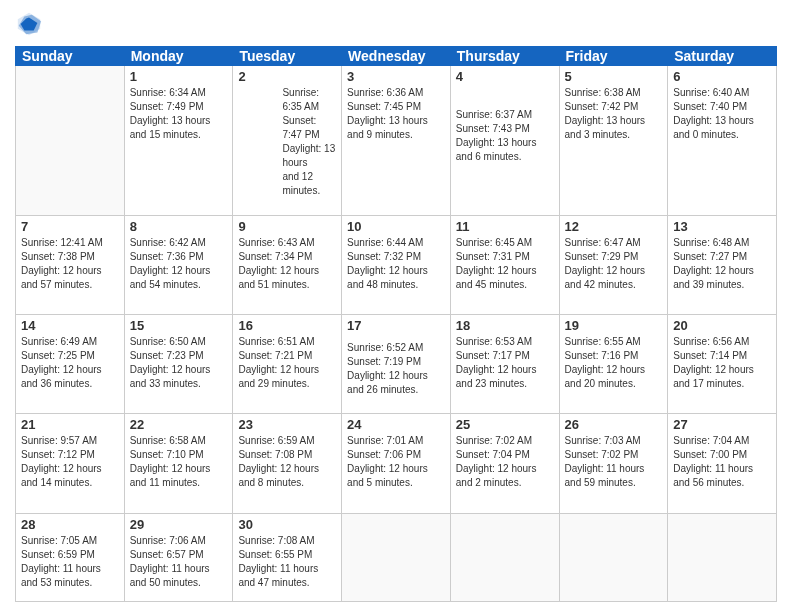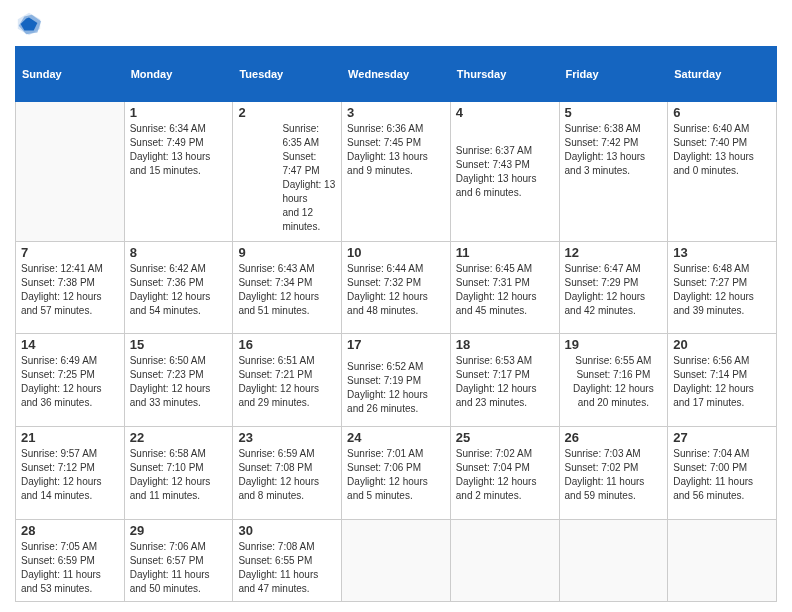--- a/index.html
+++ b/index.html
@@ -49,22 +49,22 @@
       flex: 1;
       border: 1px solid #ccc;
       border-collapse: collapse;
       width: 100%;
       table-layout: fixed;
     }
     .calendar th {
       background-color: #1565C0;
       color: #fff;
       text-align: left;
-      padding: 21px 6px;
-      font-size: 11px;
+      padding: 1px 6px;
+      font-size: 14px;
       font-weight: bold;
       border: 1px solid #1565C0;
     }
     .calendar td {
       vertical-align: top;
       border: 1px solid #ccc;
       padding: 3px 5px;
       font-size: 10px;
       color: #333;
       height: 90px;
@@ -246,21 +246,21 @@
           </td>
           <td>
             <span class="day-number">18</span>
             <div class="day-info" style="white-space: pre-line;">Sunrise: 6:53 AM
 Sunset: 7:17 PM
 Daylight: 12 hours
 and 23 minutes.</div>
           </td>
           <td>
             <span class="day-number">19</span>
-            <div class="day-info" style="white-space: pre-line; text-align: center;">Sunrise: 6:55 AM
+            <div class="day-info" style="white-space: pre-line;">Sunrise: 6:55 AM
 Sunset: 7:16 PM
 Daylight: 12 hours
 and 20 minutes.</div>
           </td>
           <td>
             <span class="day-number">20</span>
             <div class="day-info" style="white-space: pre-line;">Sunrise: 6:56 AM
 Sunset: 7:14 PM
 Daylight: 12 hours
 and 17 minutes.</div>

